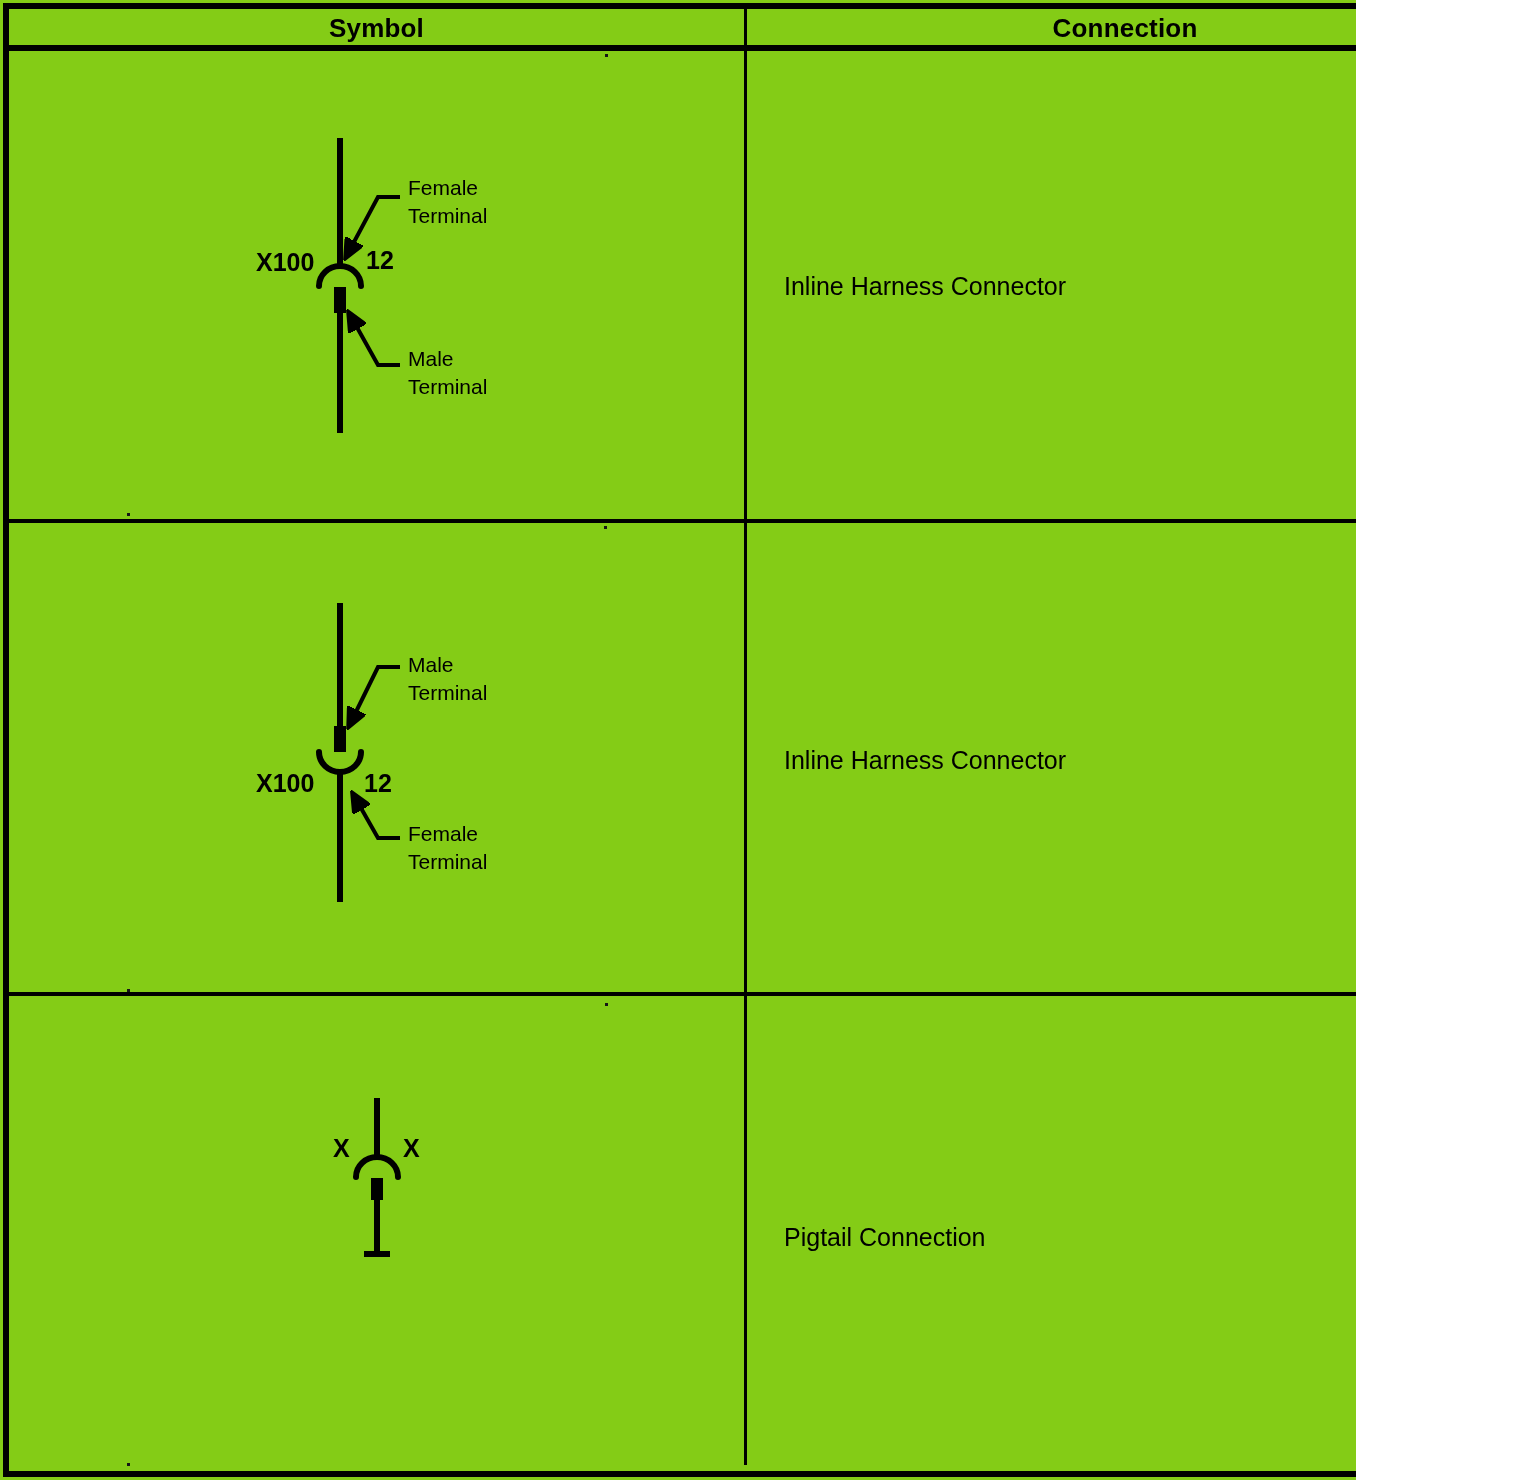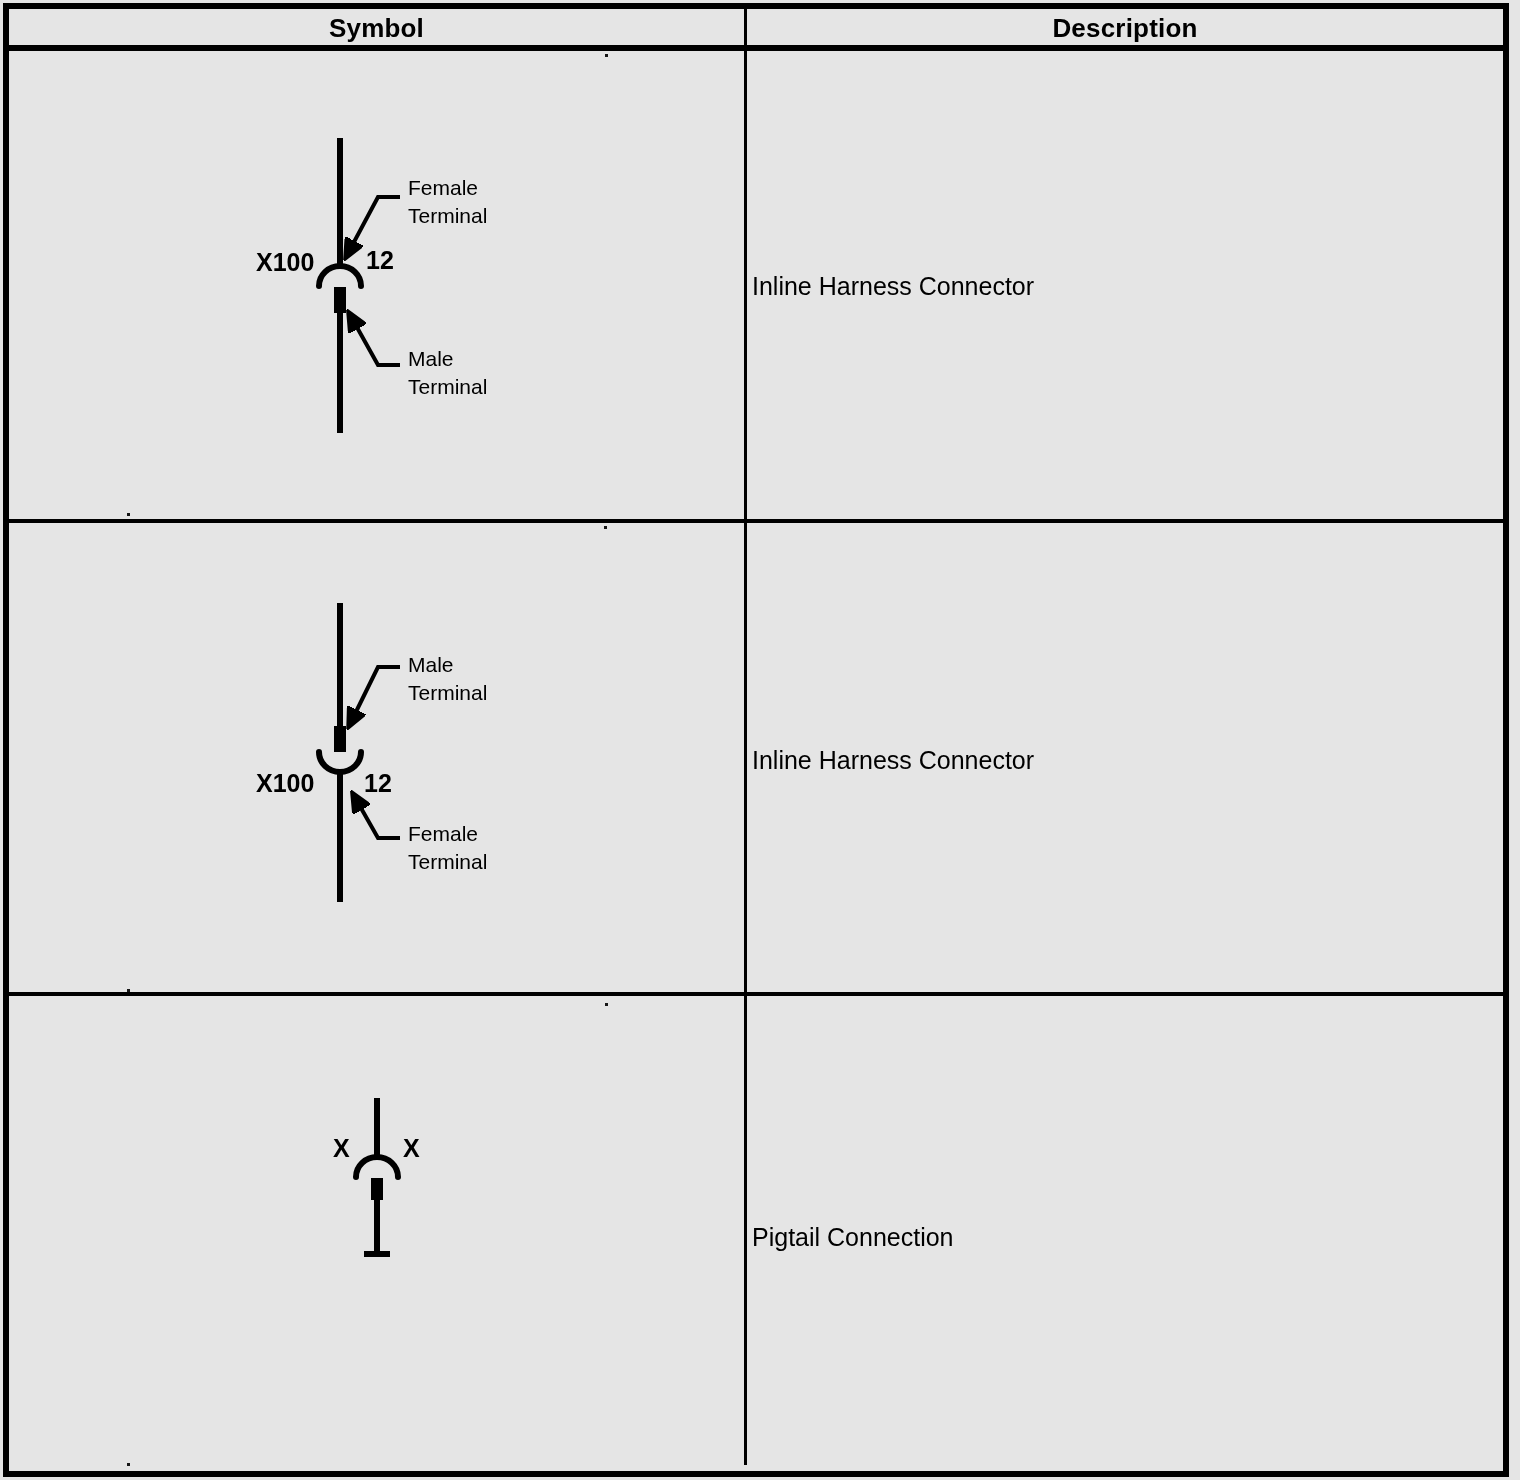--- a/index.html
+++ b/index.html
@@ -1,44 +1,44 @@
 <!DOCTYPE html>
 <html><head>
 <meta charset="utf-8">
 <style>
   html,body{margin:0;padding:0;background:#fff;}
   .page{
-    position:relative;width:1520px;height:1480px;background:#e5e5e5;
+    position:relative;width:1356px;height:1480px;background:#84cc16;
     font-family:"Liberation Sans","DejaVu Sans",sans-serif;color:#000;
     overflow:hidden;
   }
   .tframe{position:absolute;left:3px;top:3px;width:1494px;height:1462px;border:6px solid #000;}
   .hline{position:absolute;background:#000;left:9px;width:1494px;}
   .vline{position:absolute;background:#000;}
   .th{position:absolute;font-size:26px;font-weight:bold;text-align:center;letter-spacing:0.2px;}
-  .desc{position:absolute;font-size:25px;white-space:nowrap;}
+  .desc{position:absolute;font-size:25px;white-space:nowrap;margin-left:32px;}
   .lbl{position:absolute;font-size:21px;line-height:28px;white-space:pre-line;}
   .tag{position:absolute;font-size:25px;white-space:nowrap;font-weight:bold;}
   .sym{position:absolute;}
   .sym line,.sym path,.sym polyline{stroke:#000;}
   .speck{position:absolute;width:3px;height:3px;background:#161616;}
 </style>
 </head>
 <body>
 
 <div class="page">
 
   <div class="tframe"></div>
   <div class="hline" style="top:45px;height:6px;"></div>
   <div class="hline" style="top:519px;height:4px;"></div>
   <div class="hline" style="top:992px;height:4px;"></div>
   <div class="vline" style="left:744px;top:9px;width:3px;height:1456px;"></div>
 
   <div class="th" style="left:9px;top:13px;width:735px;">Symbol</div>
-  <div class="th" style="left:747px;top:13px;width:756px;">Description</div>
+  <div class="th" style="left:747px;top:13px;width:756px;">Connection</div>
 
   <svg class="sym" style="left:8px;top:51px;" width="737" height="468" viewBox="0 0 737 468">
     <defs>
       <marker id="ah1" viewBox="0 0 11 10" refX="9" refY="5" markerWidth="5.5" markerHeight="5" orient="auto">
         <path d="M0,0 L11,5 L0,10 Z" fill="#000" stroke="none"></path>
       </marker>
     </defs>
     <line x1="332" y1="87" x2="332" y2="217" stroke-width="6"></line>
     <path d="M311,235 A21,20 0 1 1 353,235" fill="none" stroke-width="6" stroke-linecap="round"></path>
     <rect x="326" y="236" width="12" height="26" fill="#000"></rect>

